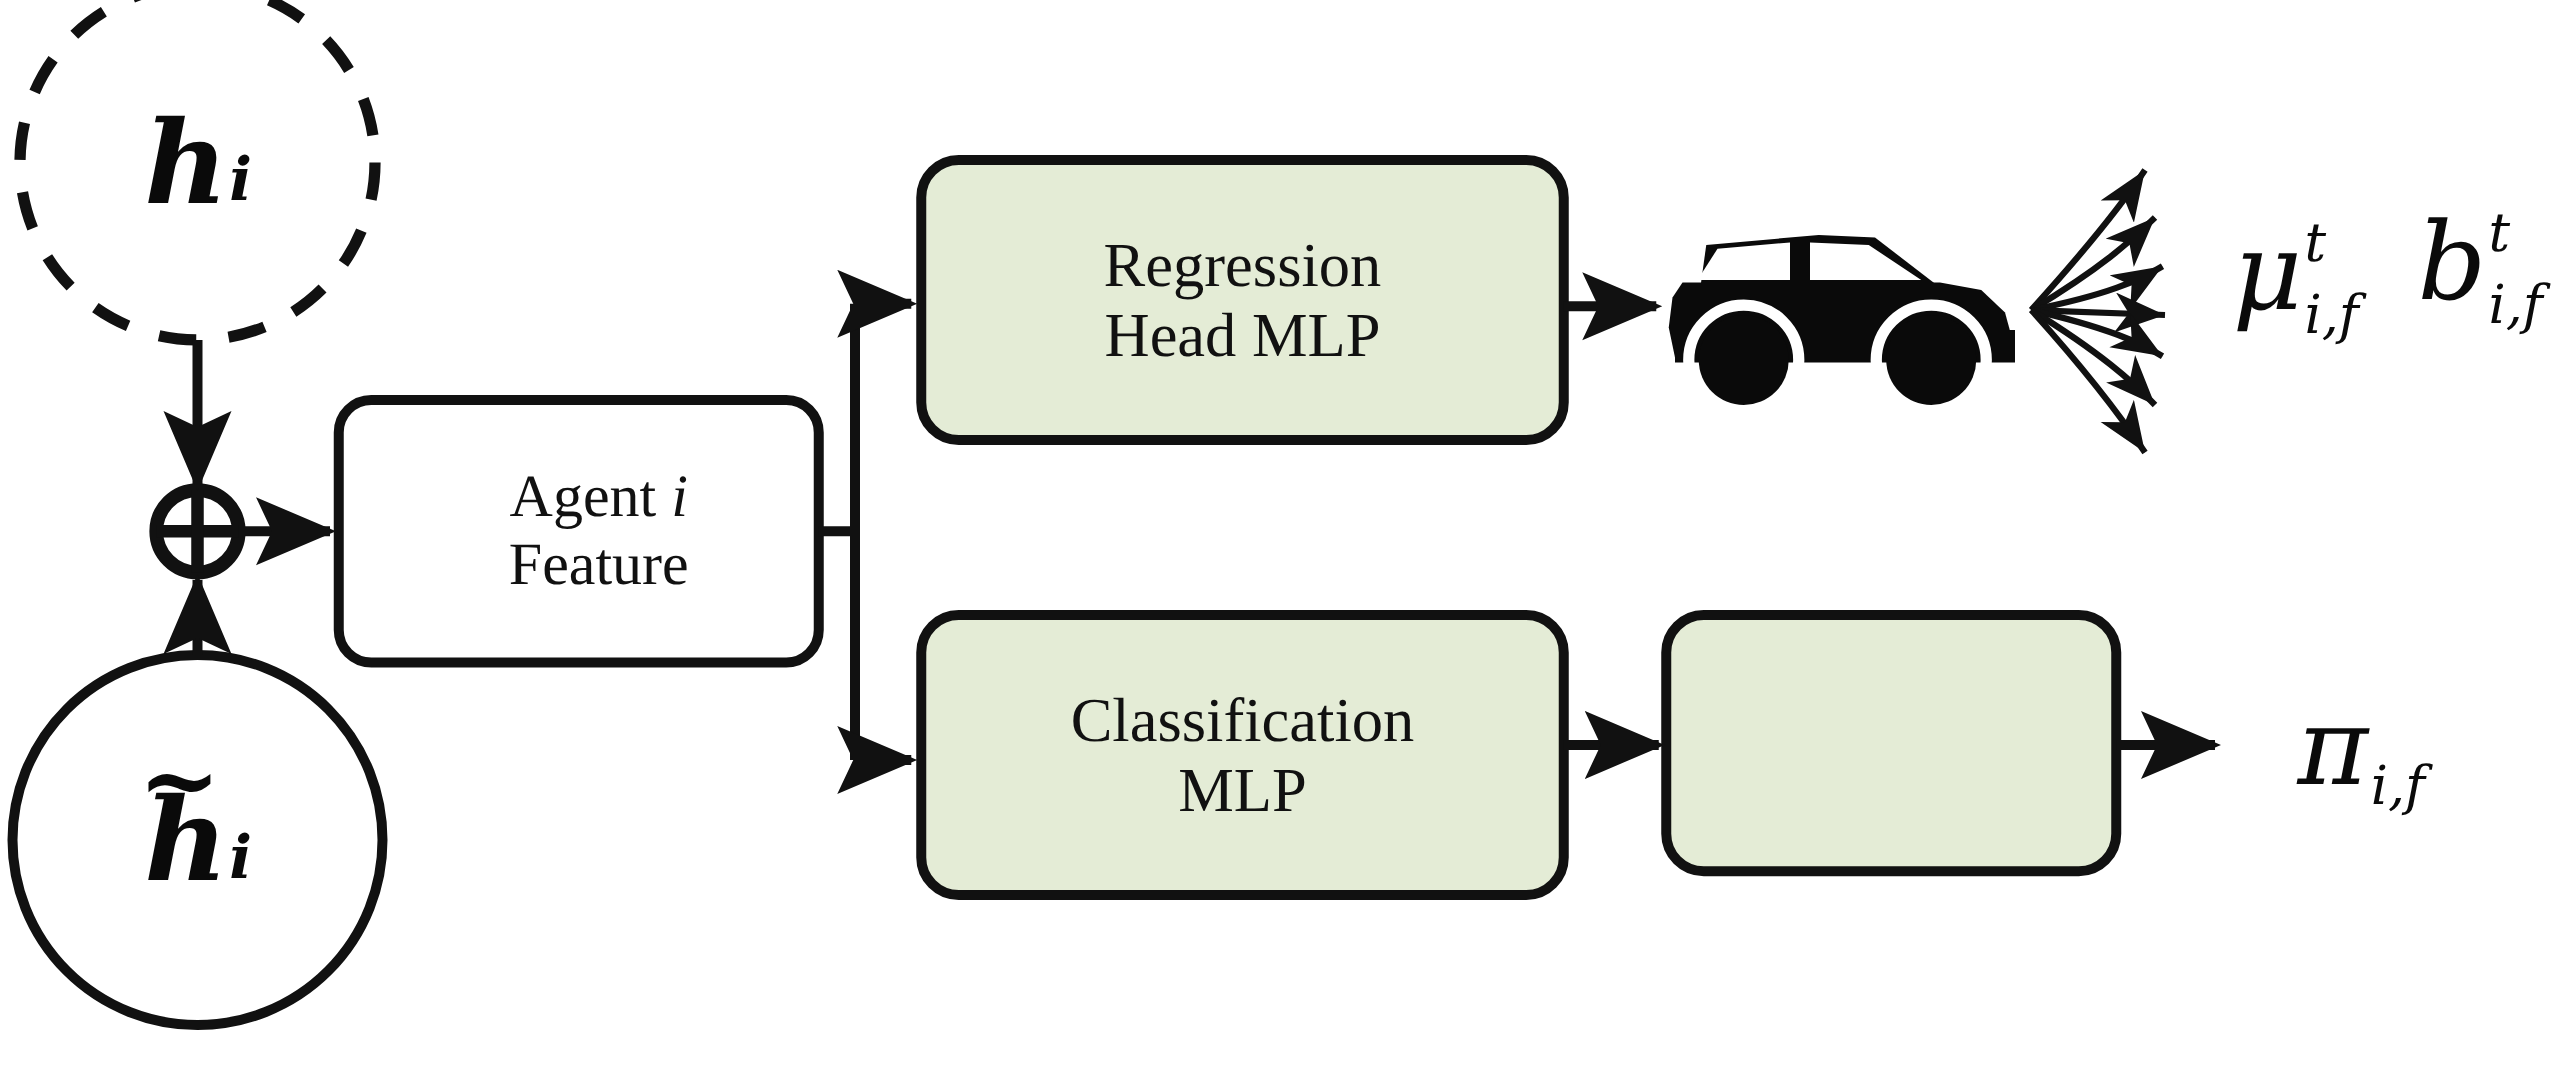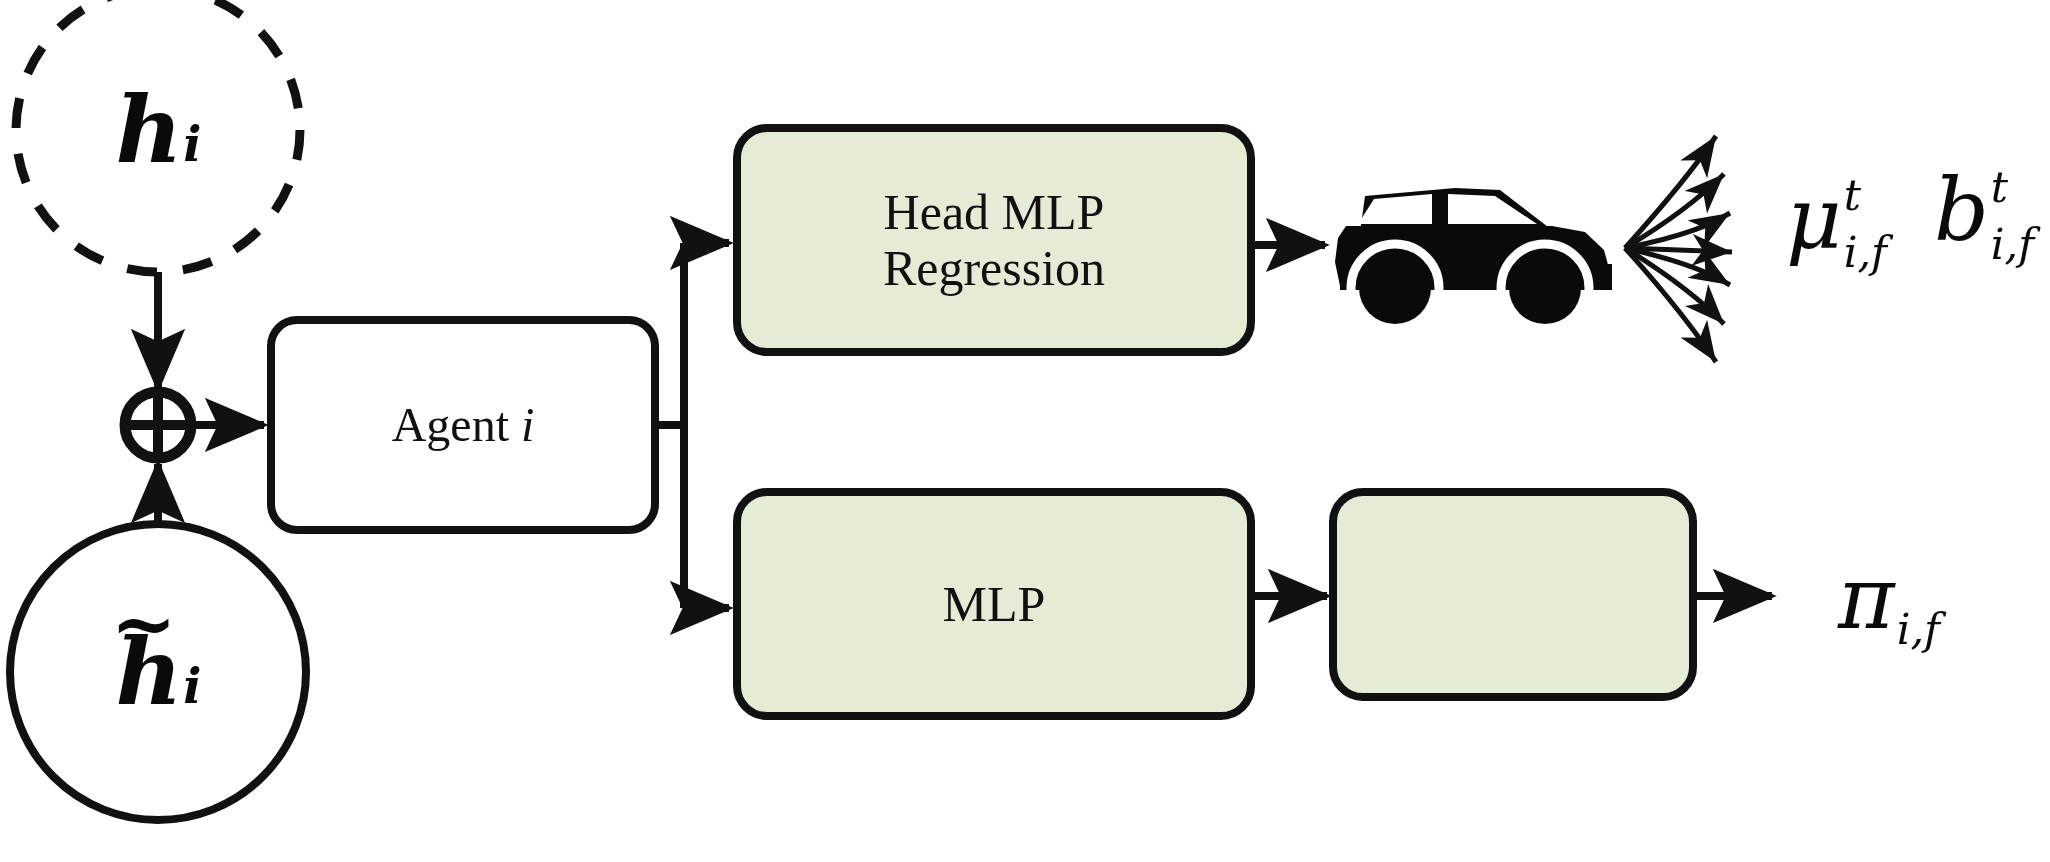--- a/index.html
+++ b/index.html
@@ -212,30 +212,32 @@
   </div>
 
   <div class="math-node" style="left:58px; top:604px; width:200px; height:136px; font-size:92px;">
     <span class="tilde-wrap">
       <span class="tilde">~</span>
       <span class="base">h</span>
     </span>
       <sub>i</sub>
   </div>
 
-  <div class="node-label box-text-white" style="left:271px; top:320px; width:384px; height:210px;">
+  <div class="node-label box-text-white" style="left:287px; top:320px; width:384px; height:210px;">
     <span class="line"><span>Agent </span><span class="italic-i">i</span></span>
+    <span class="line">Feature</span>
   </div>
 
   <div class="node-label box-text-green" style="left:737px; top:128px; width:514px; height:224px;">
+    <span class="line">Regression</span>
     <span class="line">Head MLP</span>
-    <span class="line">Regression</span>
   </div>
 
   <div class="node-label box-text-green" style="left:737px; top:492px; width:514px; height:224px;">
+    <span class="line">Classification</span>
     <span class="line">MLP</span>
   </div>
 
 
   <div class="math-out" style="left:1786px; top:168px; font-size:86px;">
     <span class="sym">μ</span>
     <span class="scripts">
       <span class="sup">t</span>
       <span class="sub">i,f</span>
     </span>

